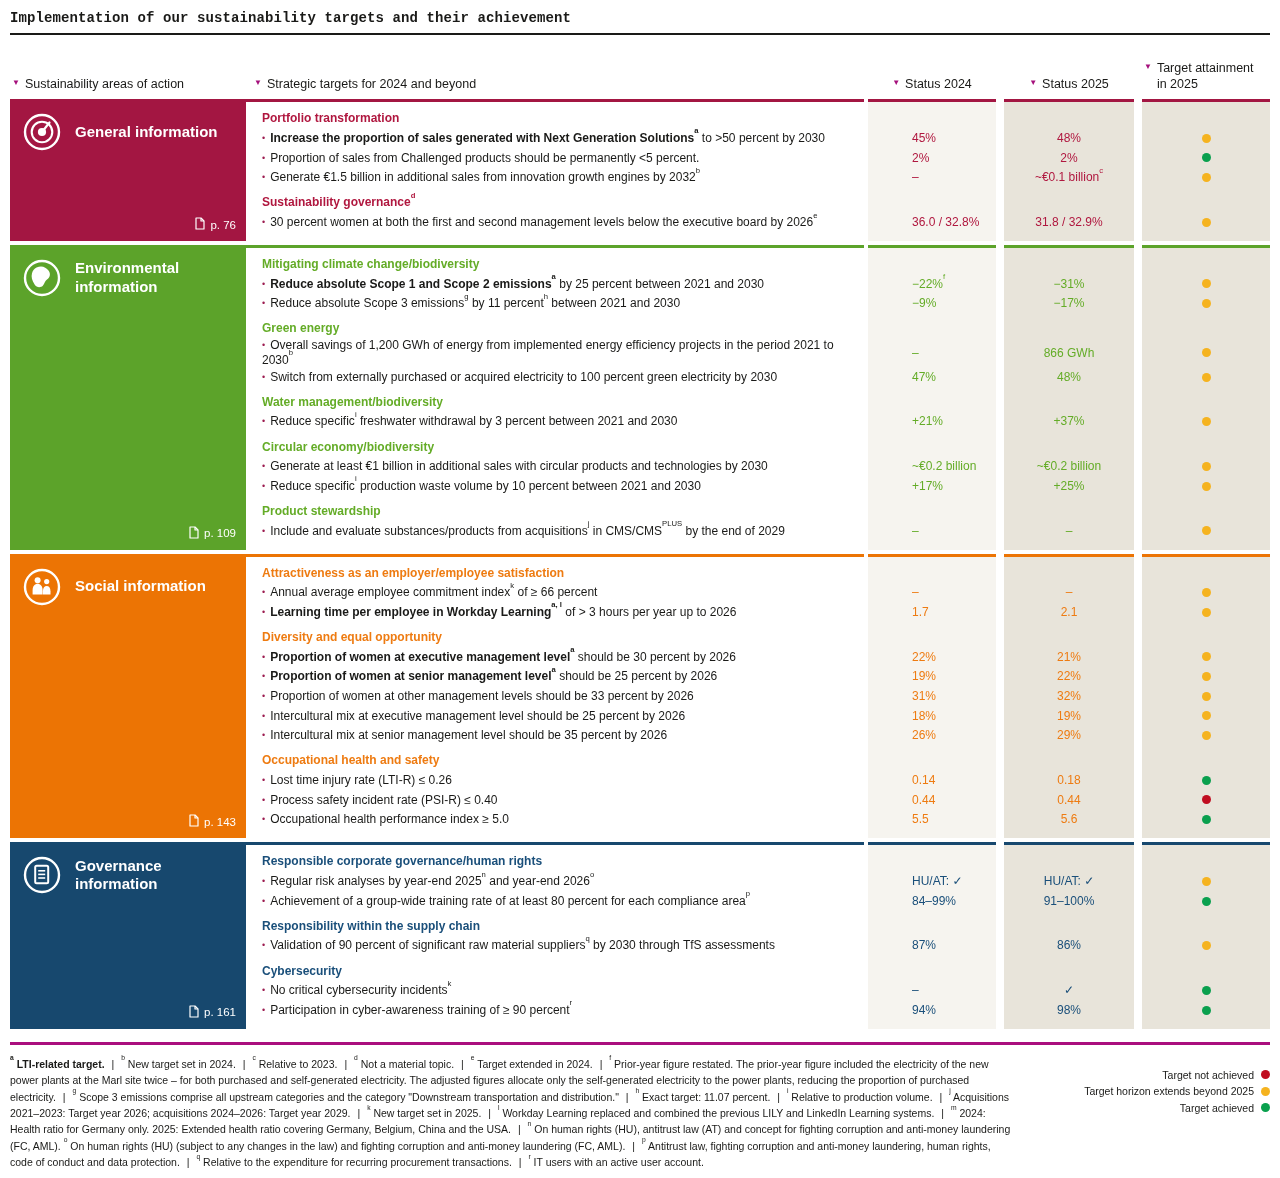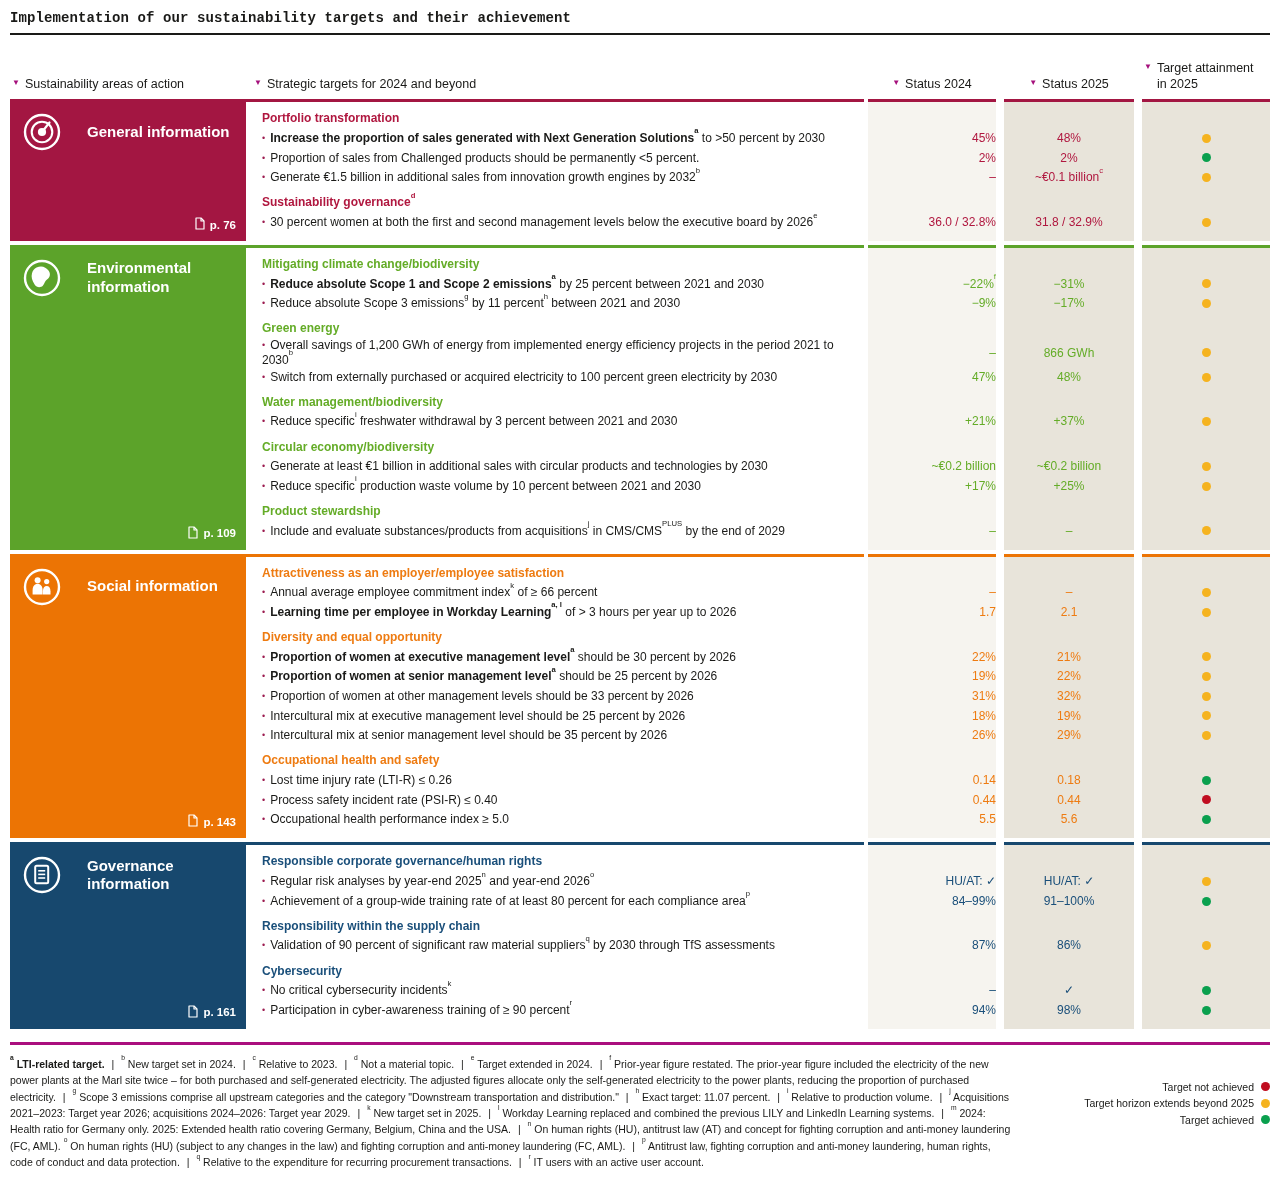--- a/index.html
+++ b/index.html
@@ -25,46 +25,46 @@
   .th-att{grid-column:7;padding-left:2px;}
   .att-label{width:102px;}
   
   .section{position:relative;margin:0 10px 4px;height:auto;}
   .topline{position:absolute;top:0;left:0;width:854px;height:3px;background:var(--band);}
   .colbg{position:absolute;top:0;bottom:0;border-top:3px solid var(--band);box-sizing:border-box;}
   .col-s24{left:858px;width:128px;background:var(--status-col-2024-bg,#f6f4ef);}
   .col-s25{left:994px;width:130px;background:var(--status-col-2025-bg,#e8e4da);}
   .col-att{left:1132px;width:128px;background:var(--status-col-2025-bg,#e8e4da);}
   .band{position:absolute;top:0;left:0;bottom:0;width:236px;background:var(--band);color:#fff;}
-  .band-head{display:flex;align-items:center;gap:25px;padding:13px 8px 0 12px;}
+  .band-head{display:flex;align-items:center;gap:13px;padding:13px 8px 0 12px;}
   .band-icon{flex:0 0 auto;width:40px;height:40px;}
   .band-icon svg{display:block;}
   .band-label{font-size:15px;font-weight:bold;line-height:1.25;}
   .page-ref{position:absolute;right:10px;bottom:9px;display:flex;align-items:center;gap:5px;
-    color:#fff;font-size:11.5px;font-weight:bold;cursor:pointer;}
+    color:#fff;font-size:11.5px;font-weight:normal;cursor:pointer;}
   .rows{position:relative;margin-left:240px;padding:10px 0 9px;}
   .group-heading{font-weight:bold;color:var(--accent);font-size:12px;padding-left:12px;
     margin-top:6px;min-height:19px;line-height:19px;}
   .rows .group-heading:first-child{margin-top:0;}
   .t-row{display:grid;grid-template-columns:618px 128px 8px 130px 8px 128px;
     align-items:center;min-height:19.7px;font-size:12px;line-height:1.2;}
   .c-text{padding-left:12px;padding-right:4px;}
   .bullet{color:#9c1c50;font-size:9px;margin-right:5px;vertical-align:1px;}
-  .c-s24{grid-column:2;text-align:right;color:var(--accent);}
+  .c-s24{grid-column:2;text-align:left;color:var(--accent);padding-left:44px;}
   .c-s25{grid-column:4;text-align:center;color:var(--accent);}
   .c-att{grid-column:6;display:flex;justify-content:center;align-items:center;}
   .dot{width:9px;height:9px;border-radius:50%;display:inline-block;flex:0 0 auto;}
   sup{font-size:0.64em;position:relative;top:-0.45em;line-height:0;}
   strong{font-weight:bold;}
   
   .divider{margin:13px 10px 0;height:3px;background:var(--divider-rule,#aa0f7e);}
   .footer{margin:11px 10px 0;position:relative;}
   .footnotes{width:1002px;font-size:10.5px;line-height:1.56;}
   .footnotes .sep{padding:0 4px;}
-  .legend{position:absolute;right:0;top:13px;margin-top:12px;}
+  .legend{position:absolute;right:0;top:13px;}
   .legend-item{display:flex;justify-content:flex-end;align-items:center;gap:7px;
     font-size:10.5px;margin-bottom:4.5px;white-space:nowrap;}
 </style>
 </head>
 <body>
 
 <div class="page">
 
   <div class="title">Implementation of our sustainability targets and their achievement</div>
   <div class="title-rule"></div>

